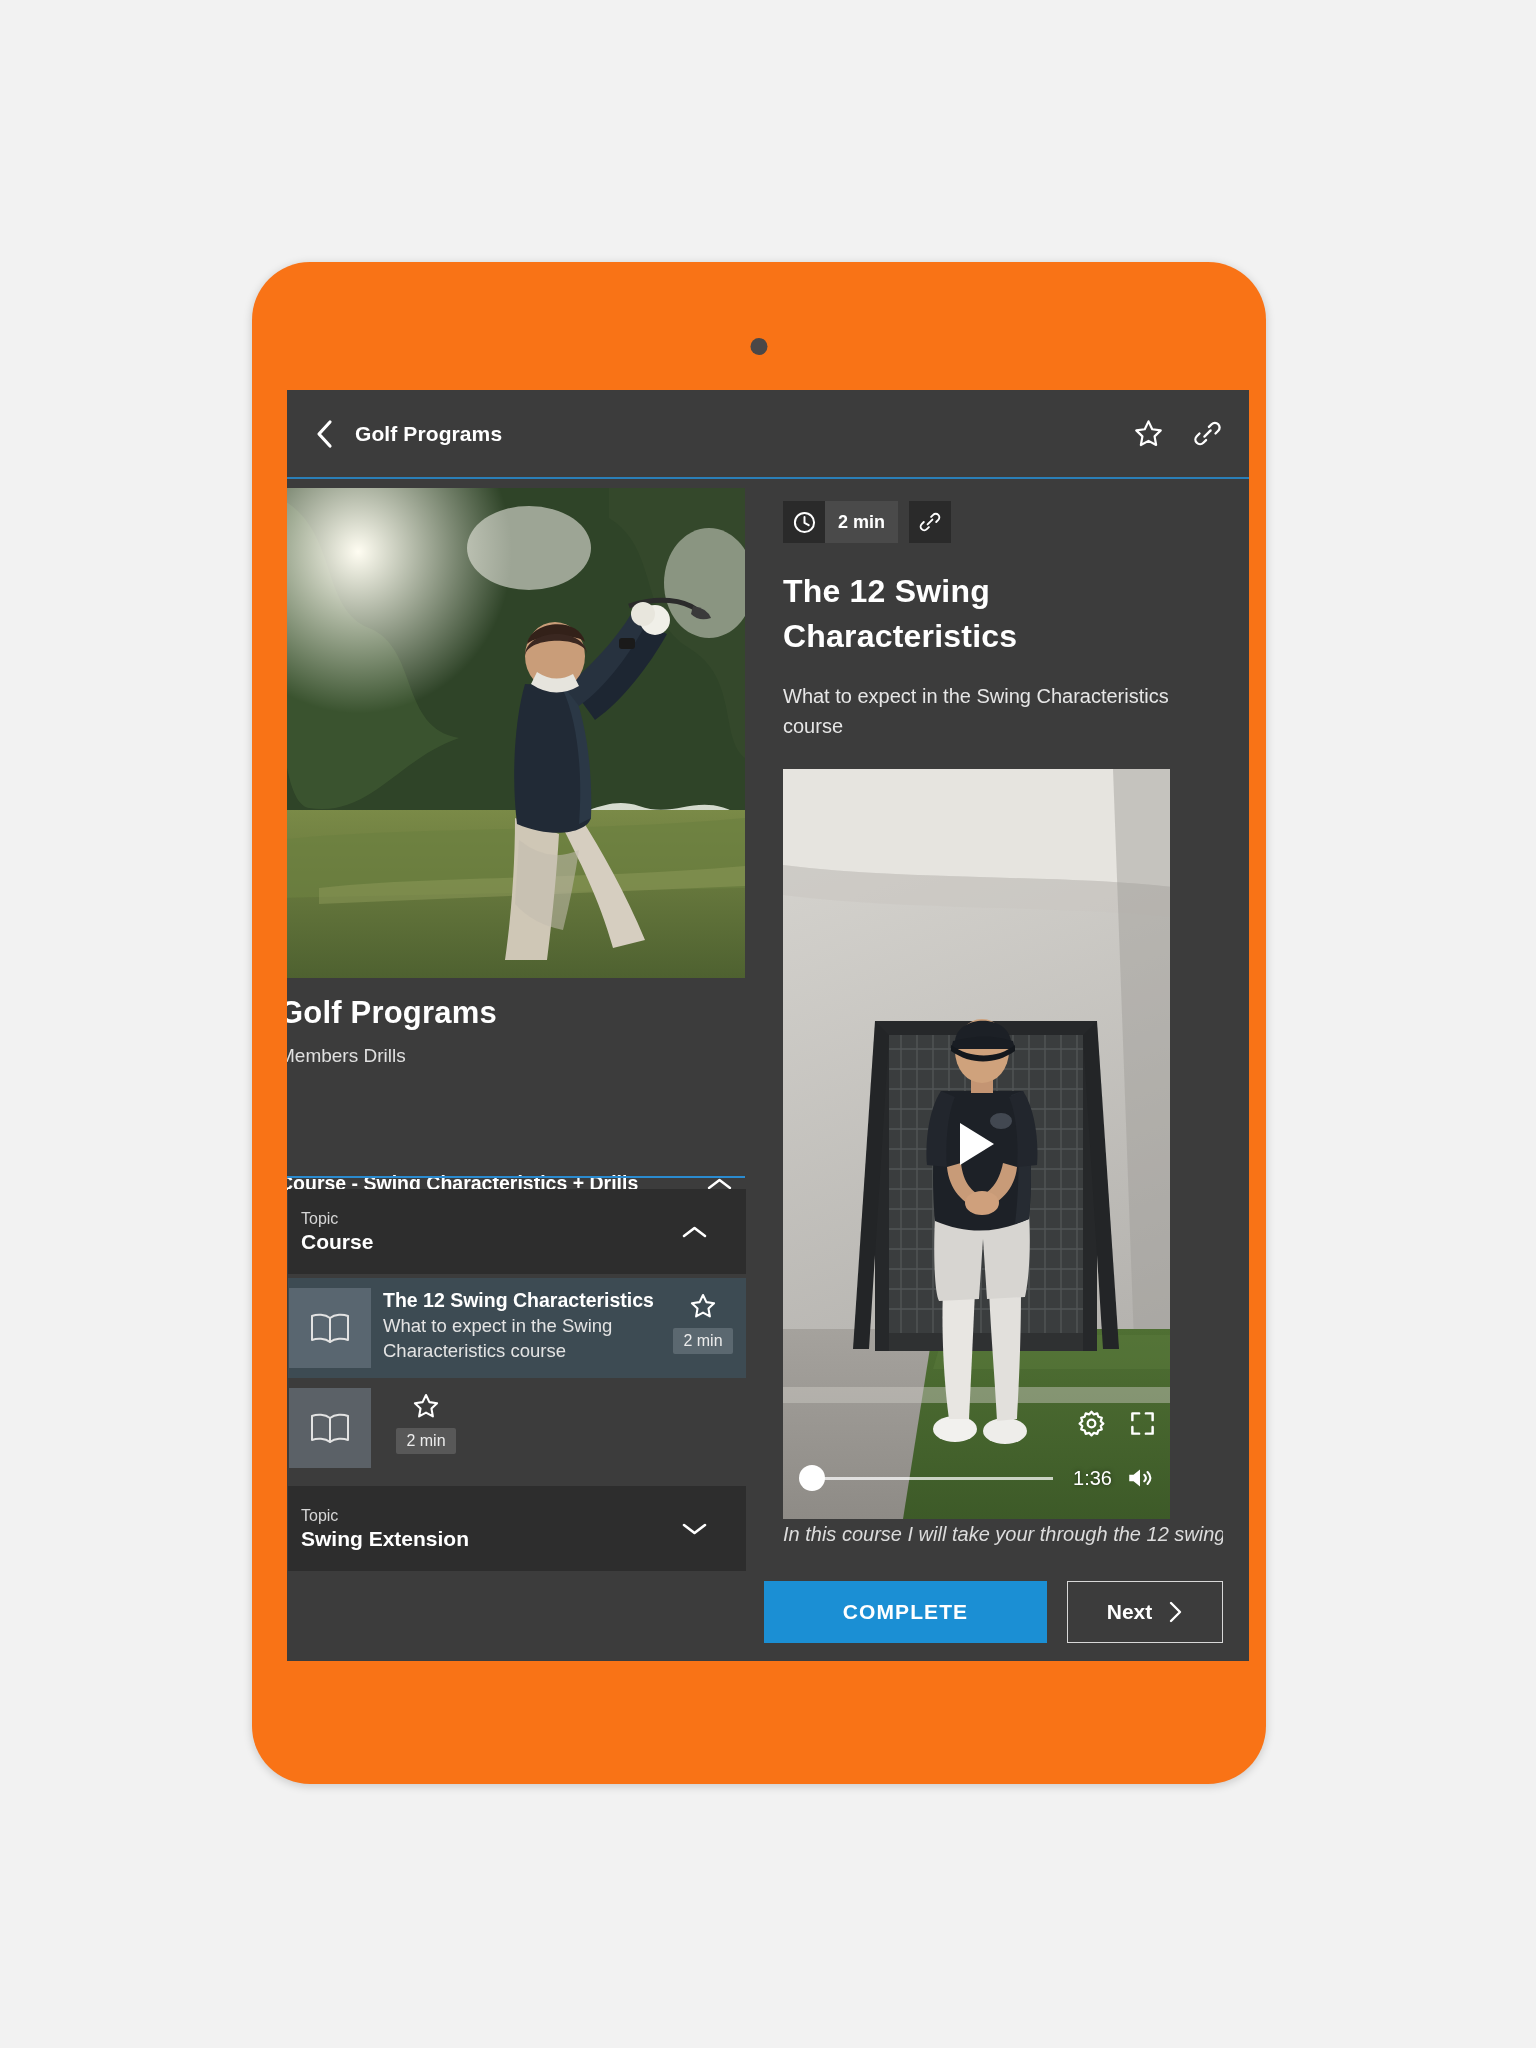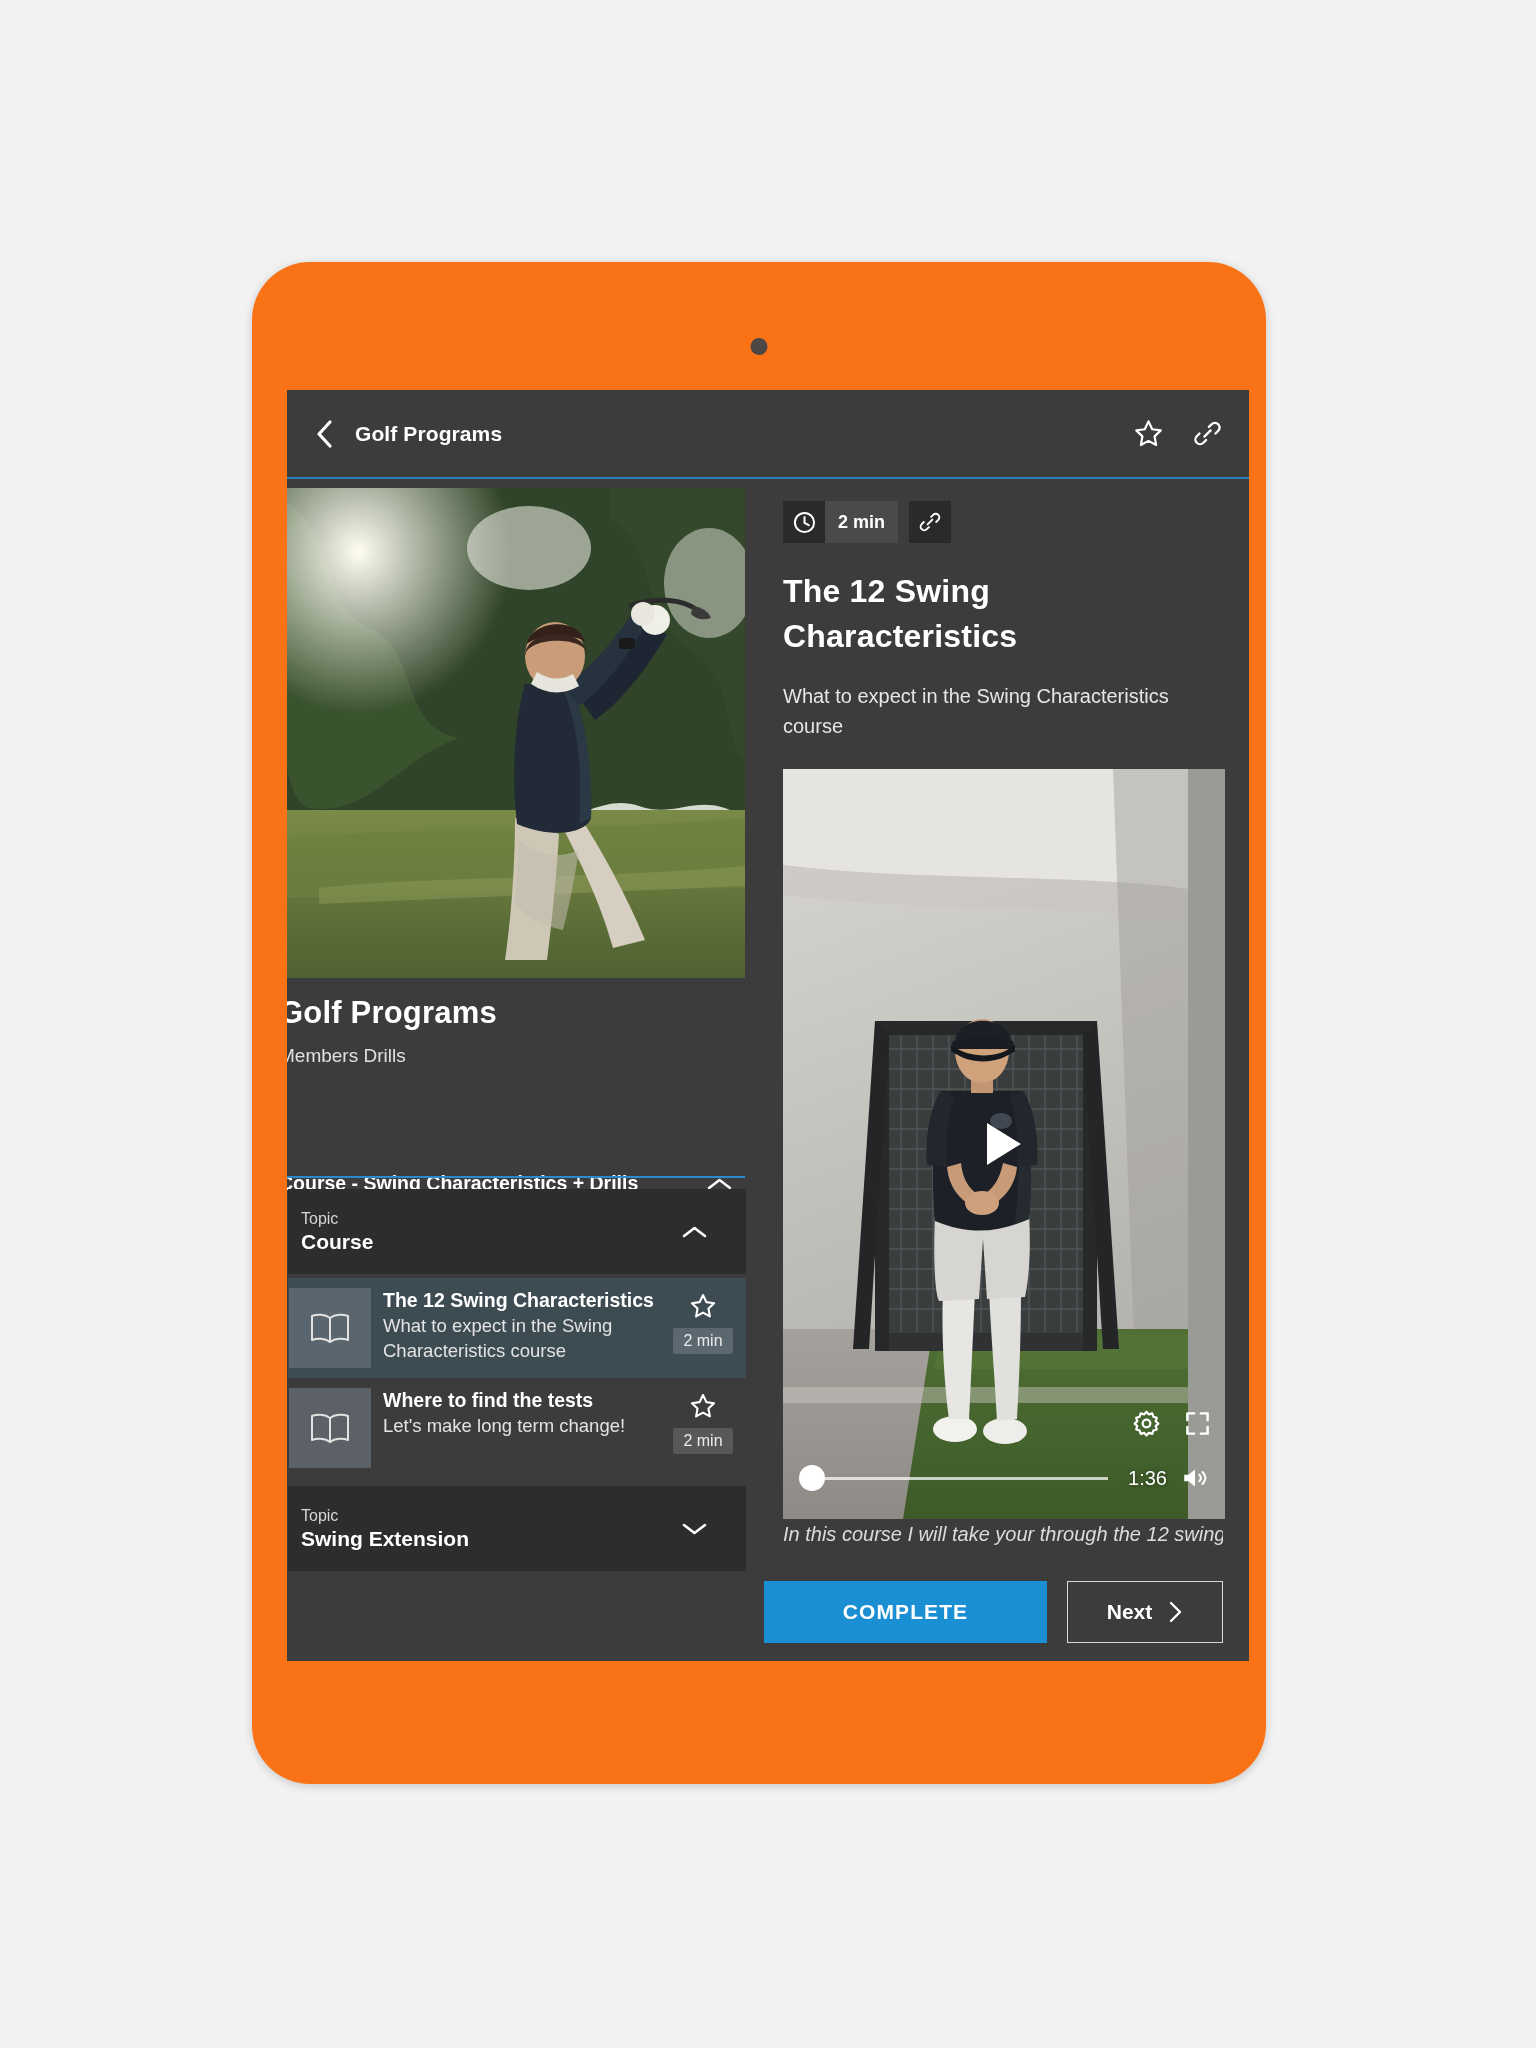--- a/index.html
+++ b/index.html
@@ -170,21 +170,21 @@
     color:#fff;font-size:32px;font-weight:bold;line-height:45px;
     margin-top:26px;letter-spacing:.2px;
   }
   .lesson-p{
     color:#e6e6e6;font-size:20px;line-height:30px;margin-top:22px;
   }
 
   .video{
     position:relative;
     margin-top:28px;
-    width:442px;height:750px;
+    width:387px;height:750px;
     background:#9a9a96;
     overflow:hidden;
   }
   .video svg.scene{display:block;width:405px;height:750px;}
   .play-btn{
     position:absolute;left:50%;top:50%;transform:translate(-50%,-50%);
     width:0;height:0;
     border-left:34px solid #ffffff;
     border-top:21px solid transparent;
     border-bottom:21px solid transparent;
@@ -393,24 +393,20 @@
                 <span class="dur-chip">2 min</span>
               </div>
             </div>
 
             <div class="lesson">
               <div class="lesson-thumb">
                 <svg class="book-ico" viewBox="0 0 42 34" fill="none">
                   <path d="M21 7 C16 3 8 3 3 5 V29 C8 27 16 27 21 31 Z" stroke="#e2e2e2" stroke-width="2" stroke-linejoin="round"></path>
                   <path d="M21 7 C26 3 34 3 39 5 V29 C34 27 26 27 21 31 Z" stroke="#e2e2e2" stroke-width="2" stroke-linejoin="round"></path>
                 </svg>
-              </div>
-              <div class="lesson-main">
-                <div class="lesson-title">Where to find the tests</div>
-                <div class="lesson-desc">Let's make long term change!</div>
               </div>
               <div class="lesson-side">
                 <span>
                   <svg class="star-ico" viewBox="0 0 24 24" fill="none">
                     <path d="M12 2.6 L14.9 8.7 L21.5 9.6 L16.7 14.2 L17.9 20.9 L12 17.7 L6.1 20.9 L7.3 14.2 L2.5 9.6 L9.1 8.7 Z" stroke="#fff" stroke-width="1.8" stroke-linejoin="round"></path>
                   </svg>
                 </span>
                 <span class="dur-chip">2 min</span>
               </div>
             </div>

